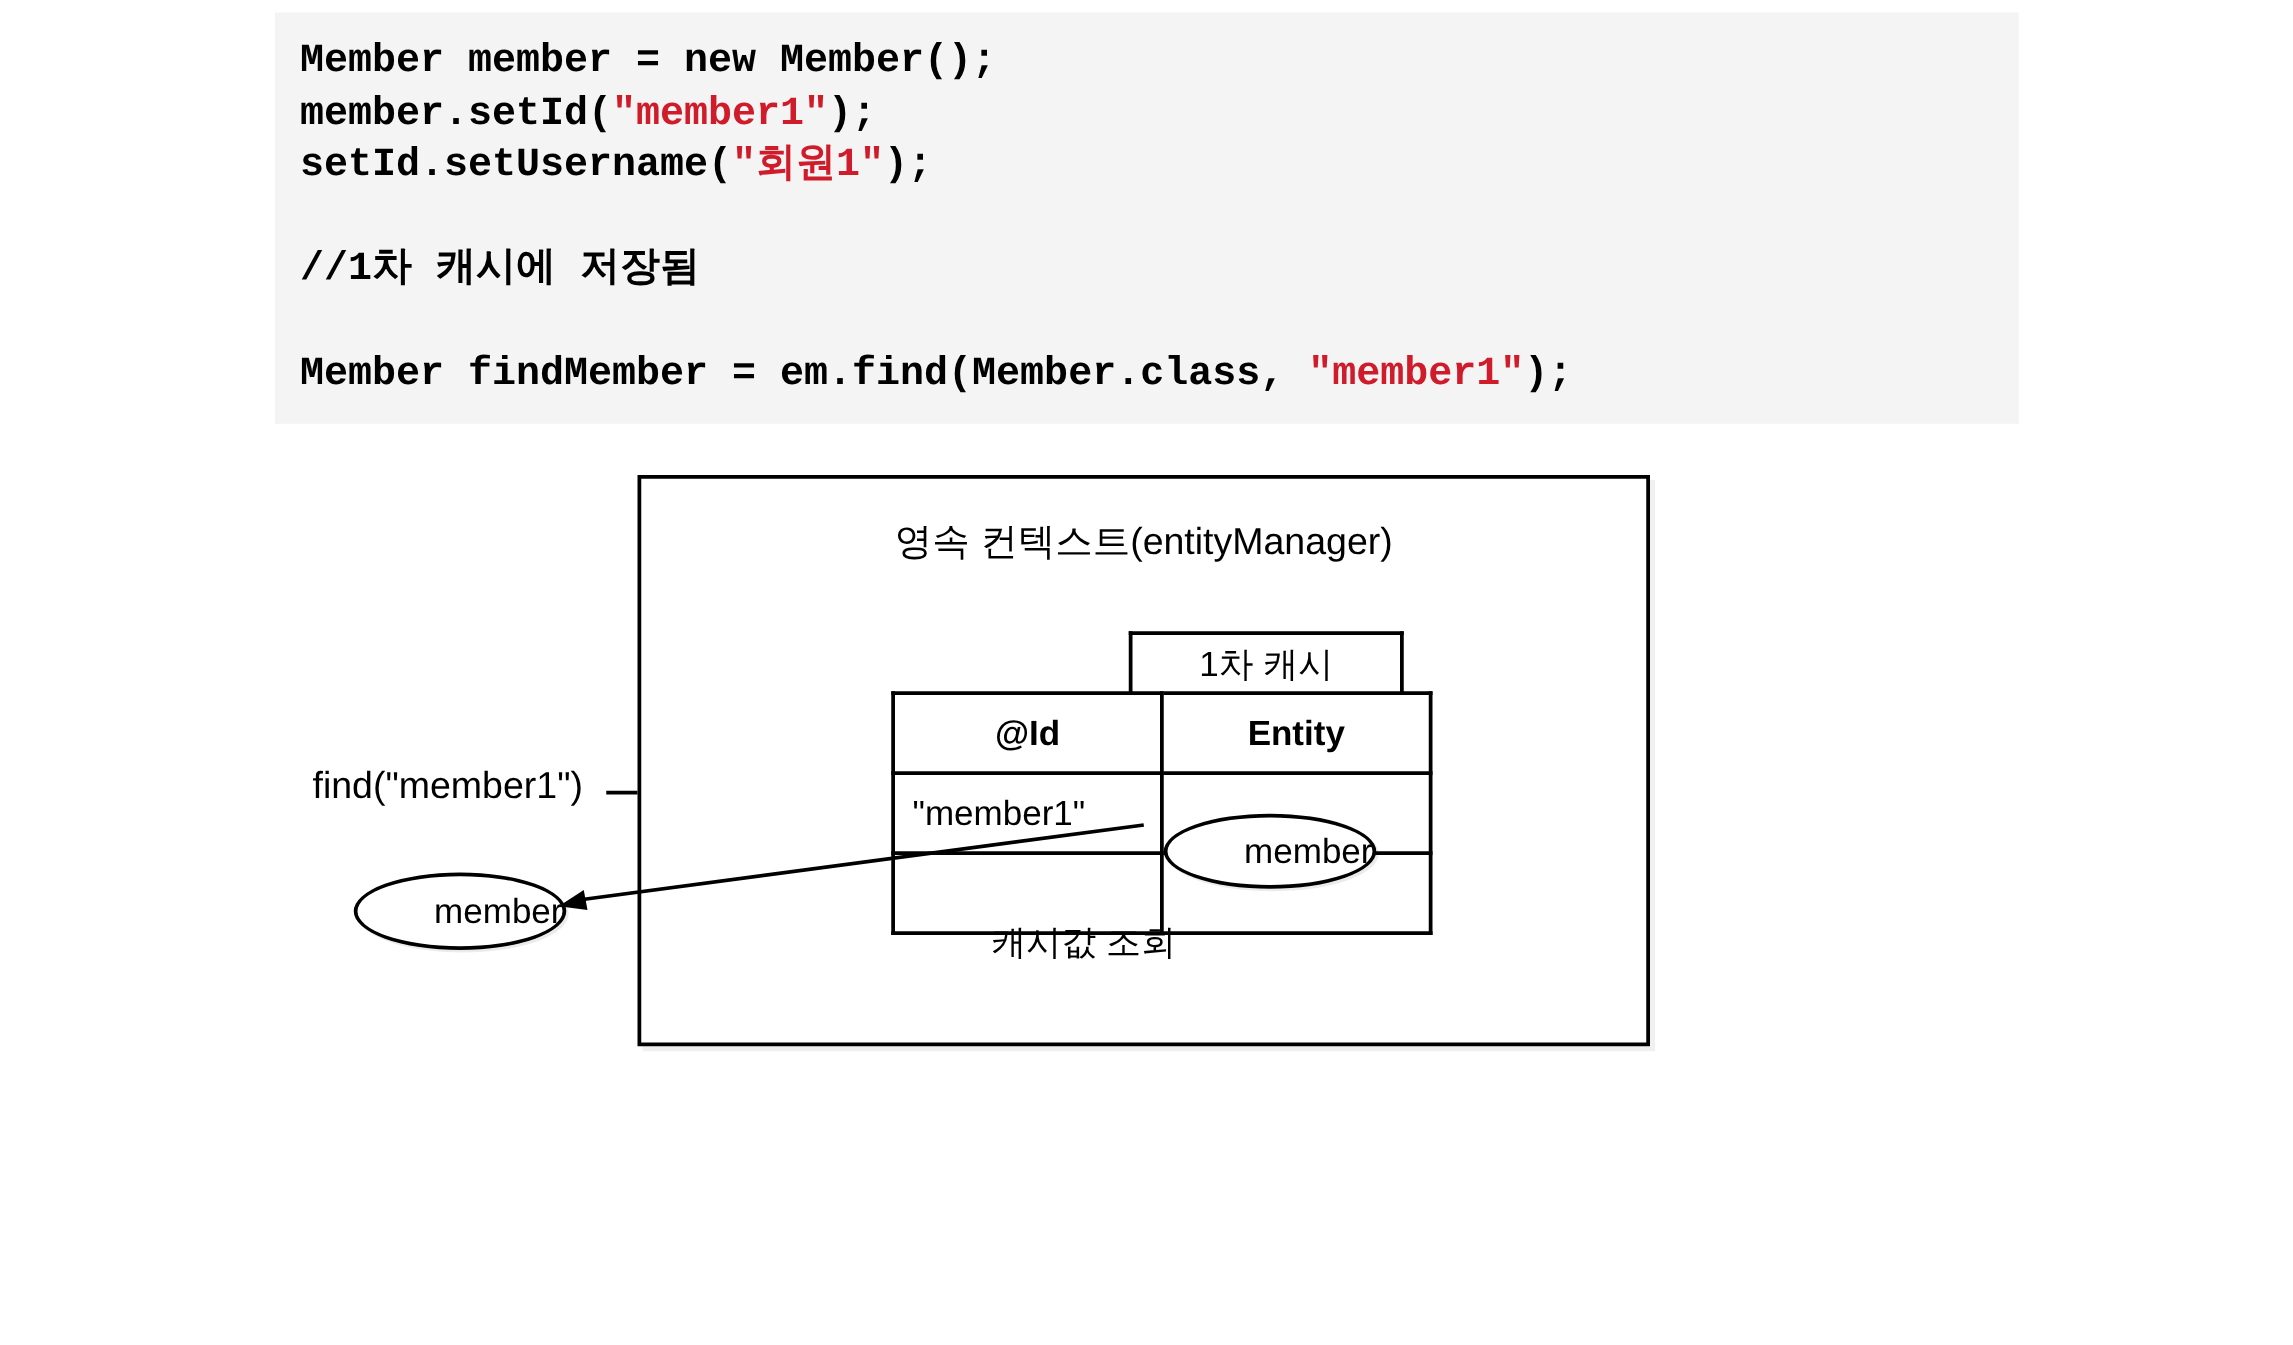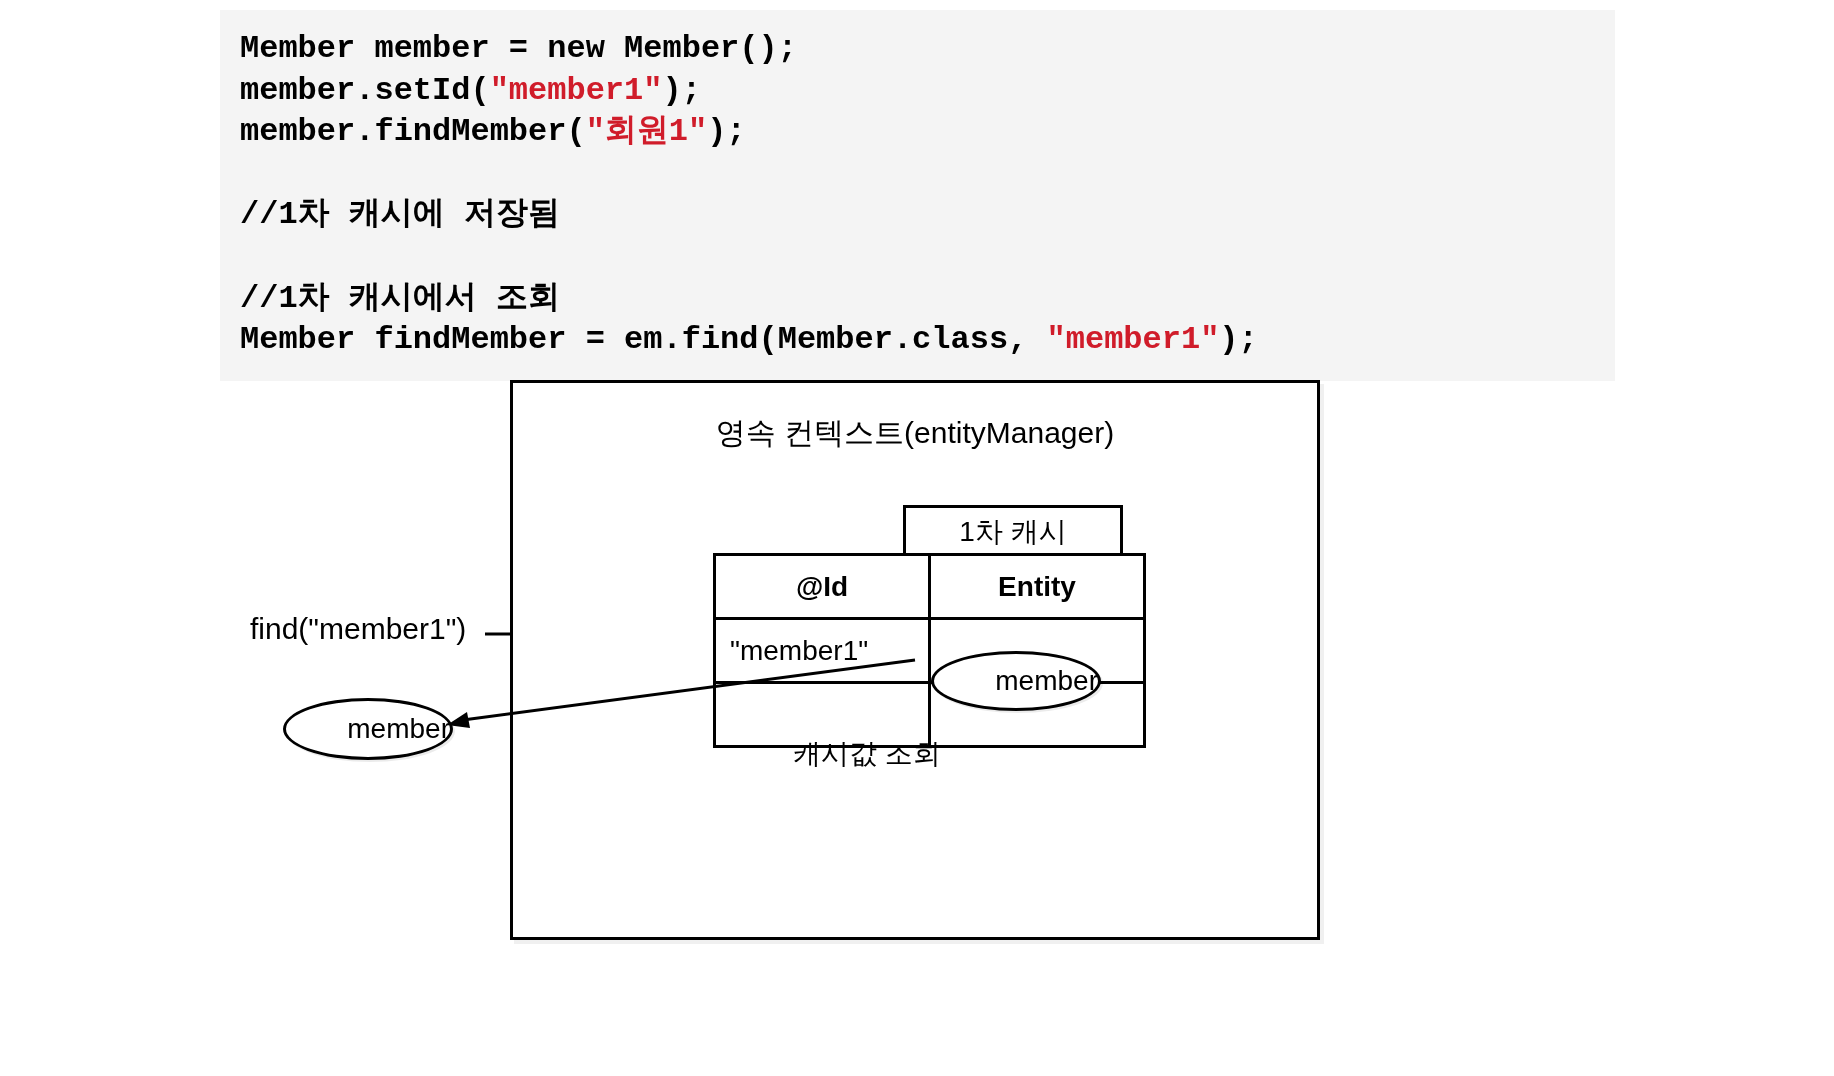--- a/index.html
+++ b/index.html
@@ -30,21 +30,21 @@
       left: 250px;
       top: 380px;
       width: 1340px;
       height: 470px;
     }
     .context-box {
       position: absolute;
       left: 260px;
       top: 0;
       width: 810px;
-      height: 560px;
+      height: 457px;
       border: 3px solid #000;
       background: #fff;
       box-shadow: 4px 4px 0 rgba(0,0,0,0.06);
     }
     .context-title {
       position: absolute;
       top: 30px;
       left: 0;
       width: 100%;
       text-align: center;
@@ -123,26 +123,25 @@
 <body>
 
 <div class="code-block">
   <div>
     <span>Member member = </span><span class="kw">new</span><span> Member();</span>
   </div>
   <div>
     <span>member.setId(</span><span class="str">"member1"</span><span>);</span>
   </div>
   <div>
-    <span>member.findMember(</span><span class="str">"회원1"</span><span>);</span>
+    <span>setId.setUsername(</span><span class="str">"회원1"</span><span>);</span>
   </div>
   <div>&nbsp;</div>
   <div>//1차 캐시에 저장됨</div>
   <div>&nbsp;</div>
-  <div>//1차 캐시에서 조회</div>
   <div>
     <span>Member findMember = em.find(Member.class, </span><span class="str">"member1"</span><span>);</span>
   </div>
 </div>
 
 <div class="diagram-area">
 
   <div class="find-label">find("member1")</div>
 
   <svg class="arrow" style="left:235px; top:248px; width:210px; height:12px;">

